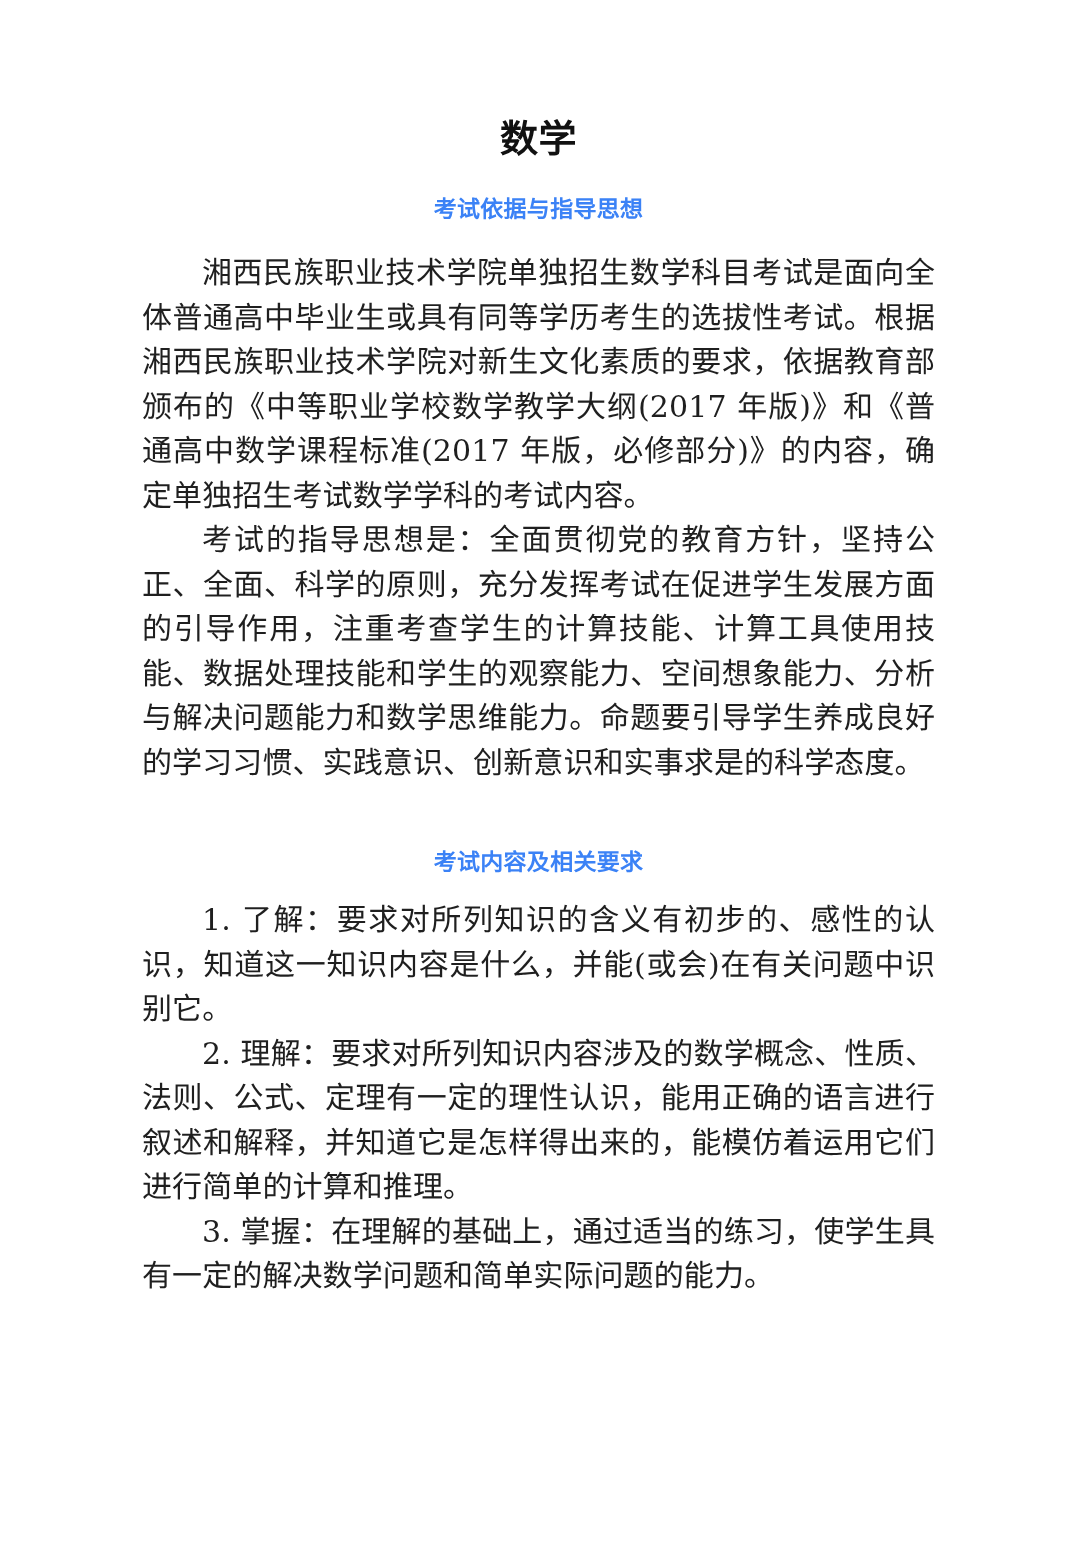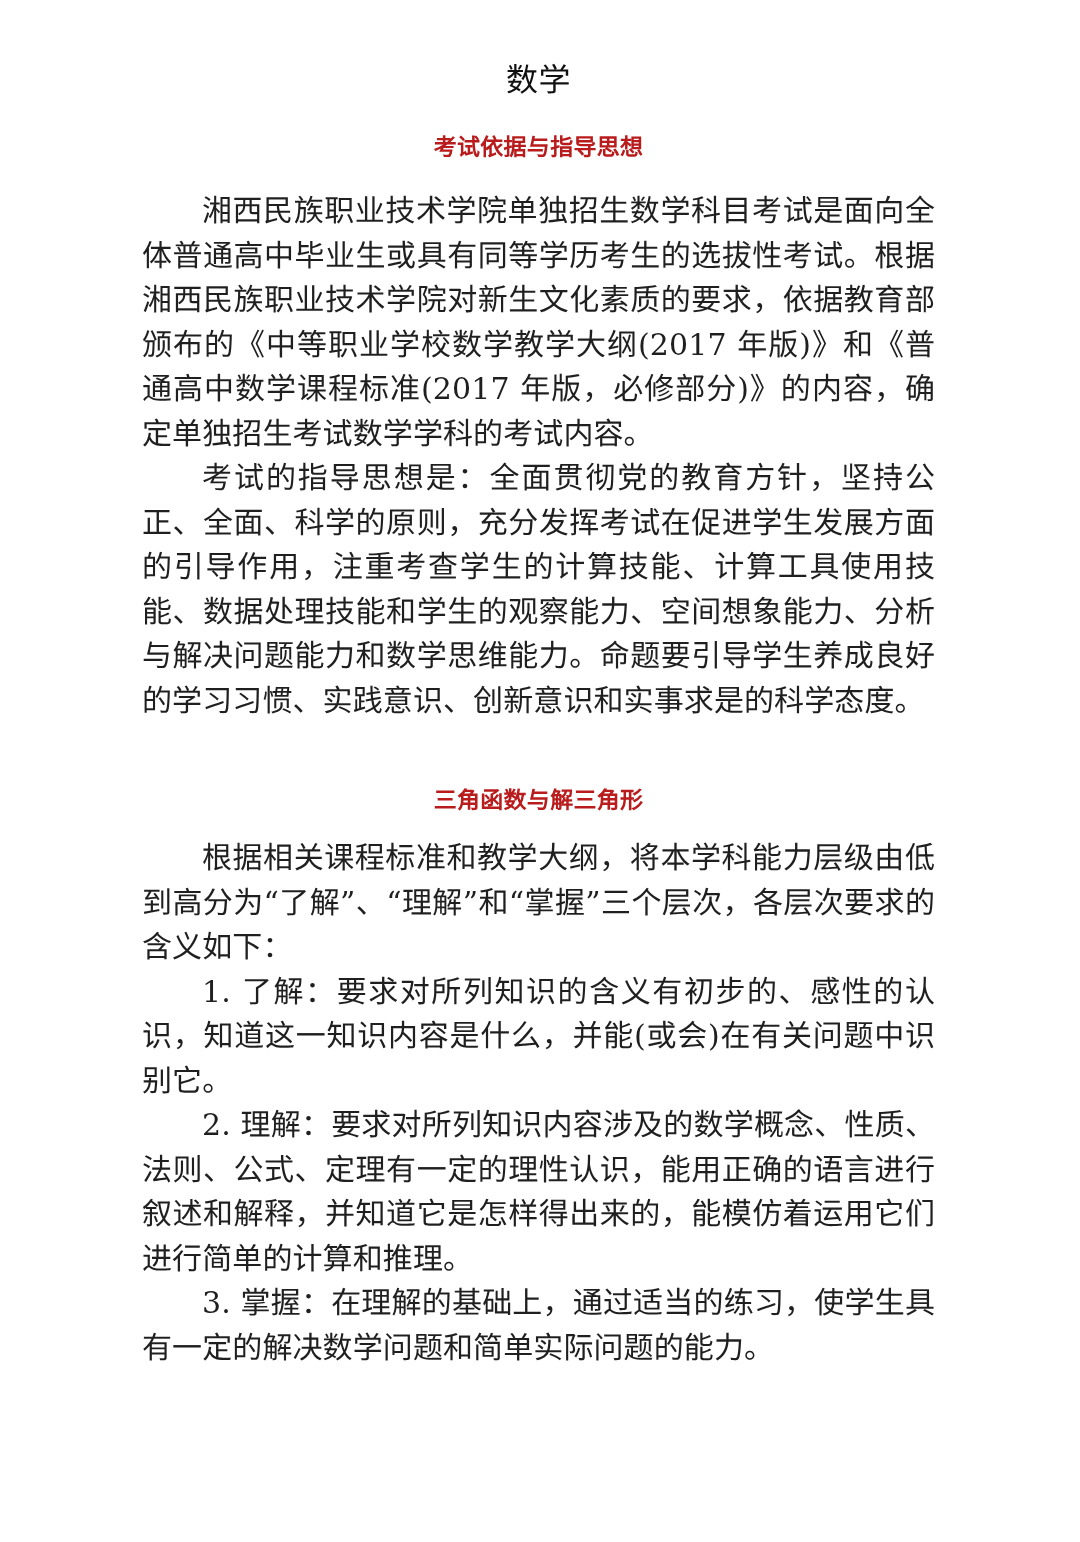--- a/index.html
+++ b/index.html
@@ -30,37 +30,37 @@
   .content {
     position: absolute;
     left: 142px;
     top: 0;
     width: 793px;
   }
 
   
   .doc-title {
     font-family: "DejaVu Sans", "Liberation Sans", sans-serif;
-    font-weight: 400;
-    font-size: 32px;
+    font-weight: 700;
+    font-size: 38px;
     line-height: 1;
     text-align: center;
     color: #111111;
     margin: 0;
-    padding-top: 64px;
+    padding-top: 120px;
     letter-spacing: 0.5px;
   }
 
   .section-heading {
     font-family: "DejaVu Sans", "Liberation Sans", sans-serif;
     font-weight: 700;
     font-size: 23px;
     line-height: 1;
     text-align: center;
-    color: #b91c1c;
+    color: #3b82f6;
     margin: 0;
     letter-spacing: 0.3px;
   }
 
   .heading-gap-1 { height: 40px; }
 
   
   .para {
     font-size: 30px;
     line-height: 44.5px;
@@ -97,26 +97,25 @@
     <h2 class="section-heading">考试依据与指导思想</h2>
 
     <div class="block-gap-a"></div>
 
     <p class="para">湘西民族职业技术学院单独招生数学科目考试是面向全体普通高中毕业生或具有同等学历考生的选拔性考试。根据湘西民族职业技术学院对新生文化素质的要求，依据教育部颁布的《中等职业学校数学教学大纲(2017 年版)》和《普通高中数学课程标准(2017 年版，必修部分)》的内容，确定单独招生考试数学学科的考试内容。</p>
 
     <p class="para">考试的指导思想是：全面贯彻党的教育方针，坚持公正、全面、科学的原则，充分发挥考试在促进学生发展方面的引导作用，注重考查学生的计算技能、计算工具使用技能、数据处理技能和学生的观察能力、空间想象能力、分析与解决问题能力和数学思维能力。命题要引导学生养成良好的学习习惯、实践意识、创新意识和实事求是的科学态度。</p>
 
     <div class="block-gap-c"></div>
 
-    <h2 class="section-heading">三角函数与解三角形</h2>
+    <h2 class="section-heading">考试内容及相关要求</h2>
 
     <div class="block-gap-d"></div>
 
 
-    <p class="para">根据相关课程标准和教学大纲，将本学科能力层级由低到高分为“了解”、“理解”和“掌握”三个层次，各层次要求的含义如下：</p>
 
     <p class="para">1. 了解：要求对所列知识的含义有初步的、感性的认识，知道这一知识内容是什么，并能(或会)在有关问题中识别它。</p>
 
     <p class="para">2. 理解：要求对所列知识内容涉及的数学概念、性质、法则、公式、定理有一定的理性认识，能用正确的语言进行叙述和解释，并知道它是怎样得出来的，能模仿着运用它们进行简单的计算和推理。</p>
 
     <p class="para">3. 掌握：在理解的基础上，通过适当的练习，使学生具有一定的解决数学问题和简单实际问题的能力。</p>
 
   </div>
 </div>
 

